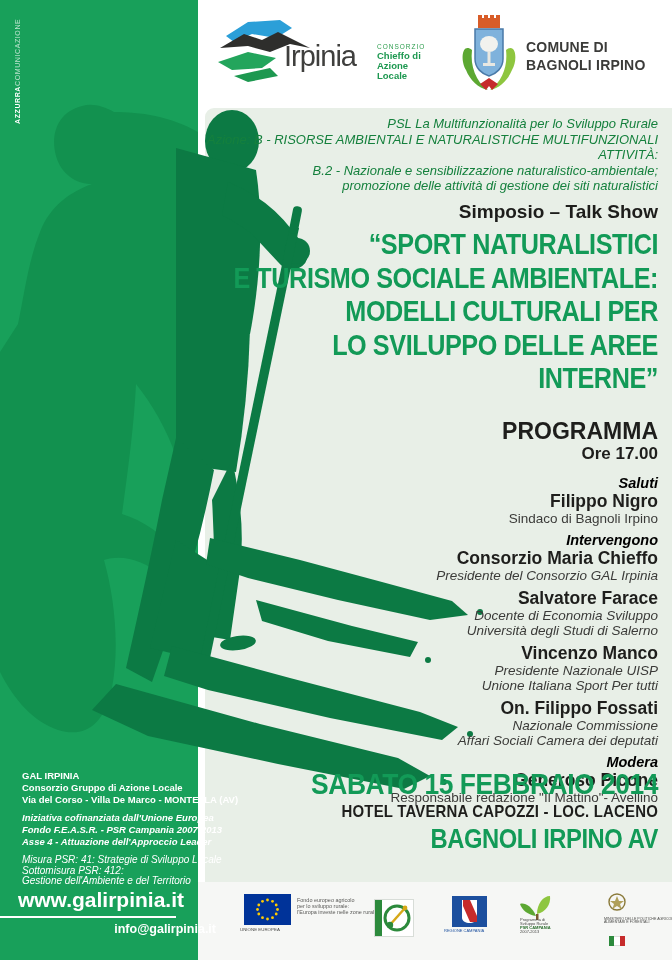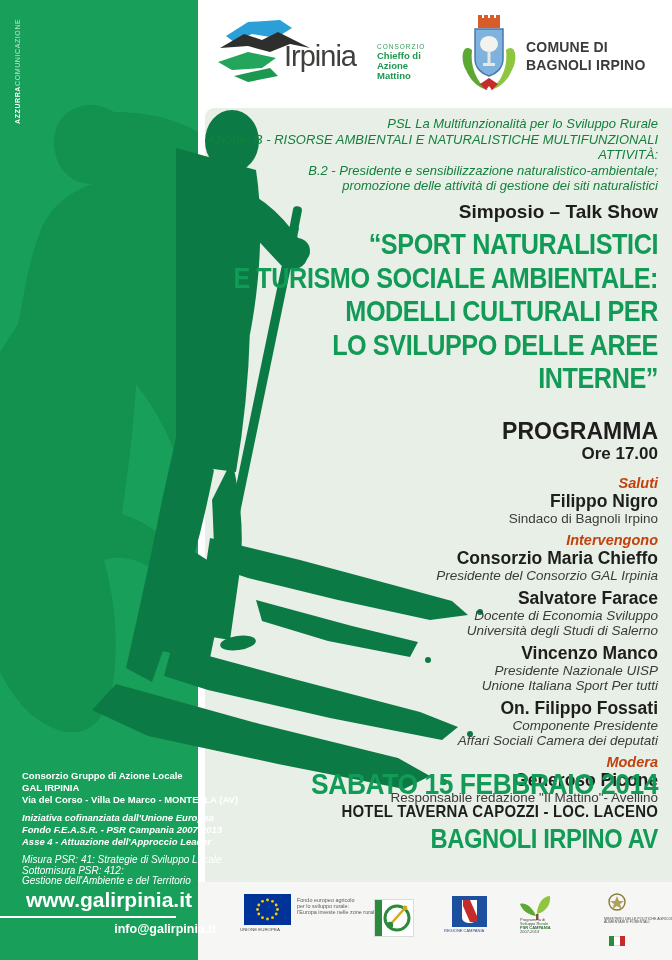--- a/index.html
+++ b/index.html
@@ -28,41 +28,41 @@
   
   .psl{position:absolute;right:14px;top:116px;width:460px;text-align:right;
        font-size:13px;font-style:italic;color:#15803d;line-height:15.6px;z-index:6;}
   .kicker{position:absolute;right:14px;top:201px;font-size:19px;font-weight:bold;color:#1d1d1b;z-index:6;text-align:center;}
   .title{position:absolute;right:14px;top:227px;width:520px;text-align:right;z-index:6;
          font-size:30px;font-weight:bold;color:#129a57;line-height:33.5px;letter-spacing:-.5px;
          transform:scaleX(.84);transform-origin:100% 0;}
   .program{position:absolute;right:14px;top:383px;width:360px;text-align:right;z-index:6;color:#1e1e1c;}
   .prog-h{font-size:23px;font-weight:bold;line-height:26px;margin-top:35px;}
   .prog-time{font-size:17px;font-weight:bold;line-height:20px;margin-bottom:11px;}
-  .prog-label{font-size:14.5px;font-weight:bold;font-style:italic;color:#c2410c;line-height:16px;margin-top:6px;}
+  .prog-label{font-size:14.5px;font-weight:bold;font-style:italic;color:#000000;line-height:16px;margin-top:6px;}
   .prog-name{font-size:17.5px;font-weight:bold;line-height:19px;margin-top:1px;}
   .prog-role{font-size:13.5px;font-style:italic;color:#3b3b39;line-height:15px;}
   .prog-role.upright{font-style:normal;}
   .prog-gap{height:5px;}
   .datezone{position:absolute;right:14px;top:767px;width:480px;text-align:right;z-index:6;
             transform:scaleX(.88);transform-origin:100% 0;}
   .date-line{font-size:30px;font-weight:bold;color:#129a57;line-height:33px;letter-spacing:-.5px;}
   .venue-line{font-size:17px;font-weight:bold;color:#1e1e1c;line-height:24px;letter-spacing:.2px;}
   .city-line{font-size:27px;font-weight:bold;color:#129a57;line-height:30px;letter-spacing:-.5px;}
 
   
   .credit{position:absolute;left:14px;top:14px;height:110px;writing-mode:vertical-rl;transform:rotate(180deg);
           font-size:7px;color:#ffffff;letter-spacing:.6px;z-index:5;}
   .credit .lite{opacity:.7;font-weight:normal;}
   .credit .bold{font-weight:bold;}
   .side-text{position:absolute;left:22px;color:#ffffff;z-index:5;}
   .addr{top:770px;font-size:9.5px;font-weight:bold;line-height:12px;}
   .fund{top:812px;font-size:9.5px;font-weight:bold;font-style:italic;line-height:12px;}
   .meas{top:855px;font-size:10px;font-style:italic;line-height:10.5px;}
-  .site{position:absolute;left:16px;top:888px;width:176px;text-align:right;font-size:21px;font-weight:bold;color:#fff;z-index:5;}
+  .site{position:absolute;left:8px;top:888px;width:176px;text-align:right;font-size:21px;font-weight:bold;color:#fff;z-index:5;}
   .site-rule{position:absolute;left:0;top:916px;width:176px;height:2px;background:#ffffff;z-index:5;}
   .email{position:absolute;left:0;top:922px;width:176px;text-align:right;font-size:12.5px;font-weight:bold;color:#fff;z-index:5;padding-left:40px;}
 
   
   .flogo{position:absolute;z-index:6;}
   .eu-flag{left:244px;top:894px;width:47px;height:31px;background:#003399;}
   .eu-cap{left:240px;top:927px;width:60px;text-align:center;font-size:8px;color:#4a4a48;transform:scale(.55);transform-origin:0 0;white-space:nowrap;}
   .eu-text{left:297px;top:897px;width:120px;font-size:8px;color:#5a5a58;line-height:9px;transform:scale(.68);transform-origin:0 0;}
   .leader{left:374px;top:899px;width:38px;height:36px;background:#fff;border:1px solid #d8ddd8;}
   .campania{left:452px;top:896px;width:35px;height:31px;background:#1c4f9e;}
@@ -117,21 +117,21 @@
   <svg width="220" height="78" viewBox="0 0 220 78">
     <polygon points="8,18 30,4 62,2 74,10 58,20 34,16 16,24" fill="#2b9fd8"></polygon>
     <path d="M2,30 L26,16 L44,22 L60,14 L92,30 L72,26 L52,34 L30,28 Z" fill="#2e2e2c"></path>
     <path d="M0,44 L30,34 L58,40 L44,50 L14,52 Z" fill="#23a55c"></path>
     <path d="M16,58 L52,50 L60,58 L30,64 Z" fill="#1d9850"></path>
   </svg>
   <div class="irpinia-word">Irpinia</div>
   <div class="irpinia-sub">
     <span class="consorzio">CONSORZIO</span>
     <span class="grp">Chieffo di</span>
-    <span class="grp">Azione Mattino</span>
+    <span class="grp">Azione Locale</span>
   </div>
 </div>
 
 <div class="comune">
   <svg width="62" height="84" viewBox="0 0 62 84">
     <path d="M14,38 C4,30 2,48 8,58 C12,68 20,76 30,78 C18,70 12,54 14,38 Z" fill="#5ca832"></path>
     <path d="M48,38 C58,30 60,48 54,58 C50,68 42,76 32,78 C44,70 50,54 48,38 Z" fill="#8ec63f"></path>
     <rect x="20" y="6" width="22" height="10" fill="#d85c28"></rect>
     <rect x="20" y="3" width="4" height="5" fill="#d85c28"></rect>
       <rect x="26" y="3" width="4" height="5" fill="#d85c28"></rect>
@@ -146,21 +146,21 @@
   <div class="comune-name">
     <div>COMUNE DI</div>
     <div>BAGNOLI IRPINO</div>
   </div>
 </div>
 
 <div class="psl">
   <div>PSL La Multifunzionalità per lo Sviluppo Rurale</div>
   <div>Azione: B - RISORSE AMBIENTALI E NATURALISTICHE MULTIFUNZIONALI</div>
   <div>ATTIVITÀ:</div>
-  <div>B.2 - Presidente e sensibilizzazione naturalistico-ambientale;</div>
+  <div>B.2 - Nazionale e sensibilizzazione naturalistico-ambientale;</div>
   <div>promozione delle attività di gestione dei siti naturalistici</div>
 </div>
 
 <div class="kicker">Simposio – Talk Show</div>
 <div class="title">
   <div>“SPORT NATURALISTICI</div>
   <div>E TURISMO SOCIALE AMBIENTALE:</div>
   <div>MODELLI CULTURALI PER</div>
   <div>LO SVILUPPO DELLE AREE INTERNE”</div>
 </div>
@@ -179,41 +179,41 @@
   <div class="prog-gap"></div>
   <div class="prog-name">Salvatore Farace</div>
   <div class="prog-role">Docente di Economia Sviluppo</div>
   <div class="prog-role">Università degli Studi di Salerno</div>
   <div class="prog-gap"></div>
   <div class="prog-name">Vincenzo Manco</div>
   <div class="prog-role">Presidente Nazionale UISP</div>
   <div class="prog-role">Unione Italiana Sport Per tutti</div>
   <div class="prog-gap"></div>
   <div class="prog-name">On. Filippo Fossati</div>
-  <div class="prog-role">Componente Presidente</div>
+  <div class="prog-role">Nazionale Commissione</div>
   <div class="prog-role">Affari Sociali Camera dei deputati</div>
 
   <div class="prog-label">Modera</div>
   <div class="prog-name">Generoso Picone</div>
   <div class="prog-role upright">Responsabile redazione "Il Mattino"- Avellino</div>
 </div>
 
 <div class="datezone">
   <div class="date-line">SABATO 15 FEBBRAIO 2014</div>
   <div class="venue-line">HOTEL TAVERNA CAPOZZI - LOC. LACENO</div>
   <div class="city-line">BAGNOLI IRPINO AV</div>
 </div>
 
 <div class="credit">
   <span class="bold">AZZURRA</span><span class="lite">COMUNICAZIONE</span>
 </div>
 
 <div class="side-text addr">
+  <div>GAL IRPINIA</div>
   <div>Consorzio Gruppo di Azione Locale</div>
-  <div>GAL IRPINIA</div>
   <div>Via del Corso - Villa De Marco - MONTELLA (AV)</div>
 </div>
 <div class="side-text fund">
   <div>Iniziativa cofinanziata dall'Unione Europea</div>
   <div>Fondo F.E.A.S.R. - PSR Campania 2007-2013</div>
   <div>Asse 4 - Attuazione dell'Approccio Leader</div>
 </div>
 <div class="side-text meas">
   <div>Misura PSR: 41: Strategie di Sviluppo Locale</div>
   <div>Sottomisura  PSR: 412:</div>

